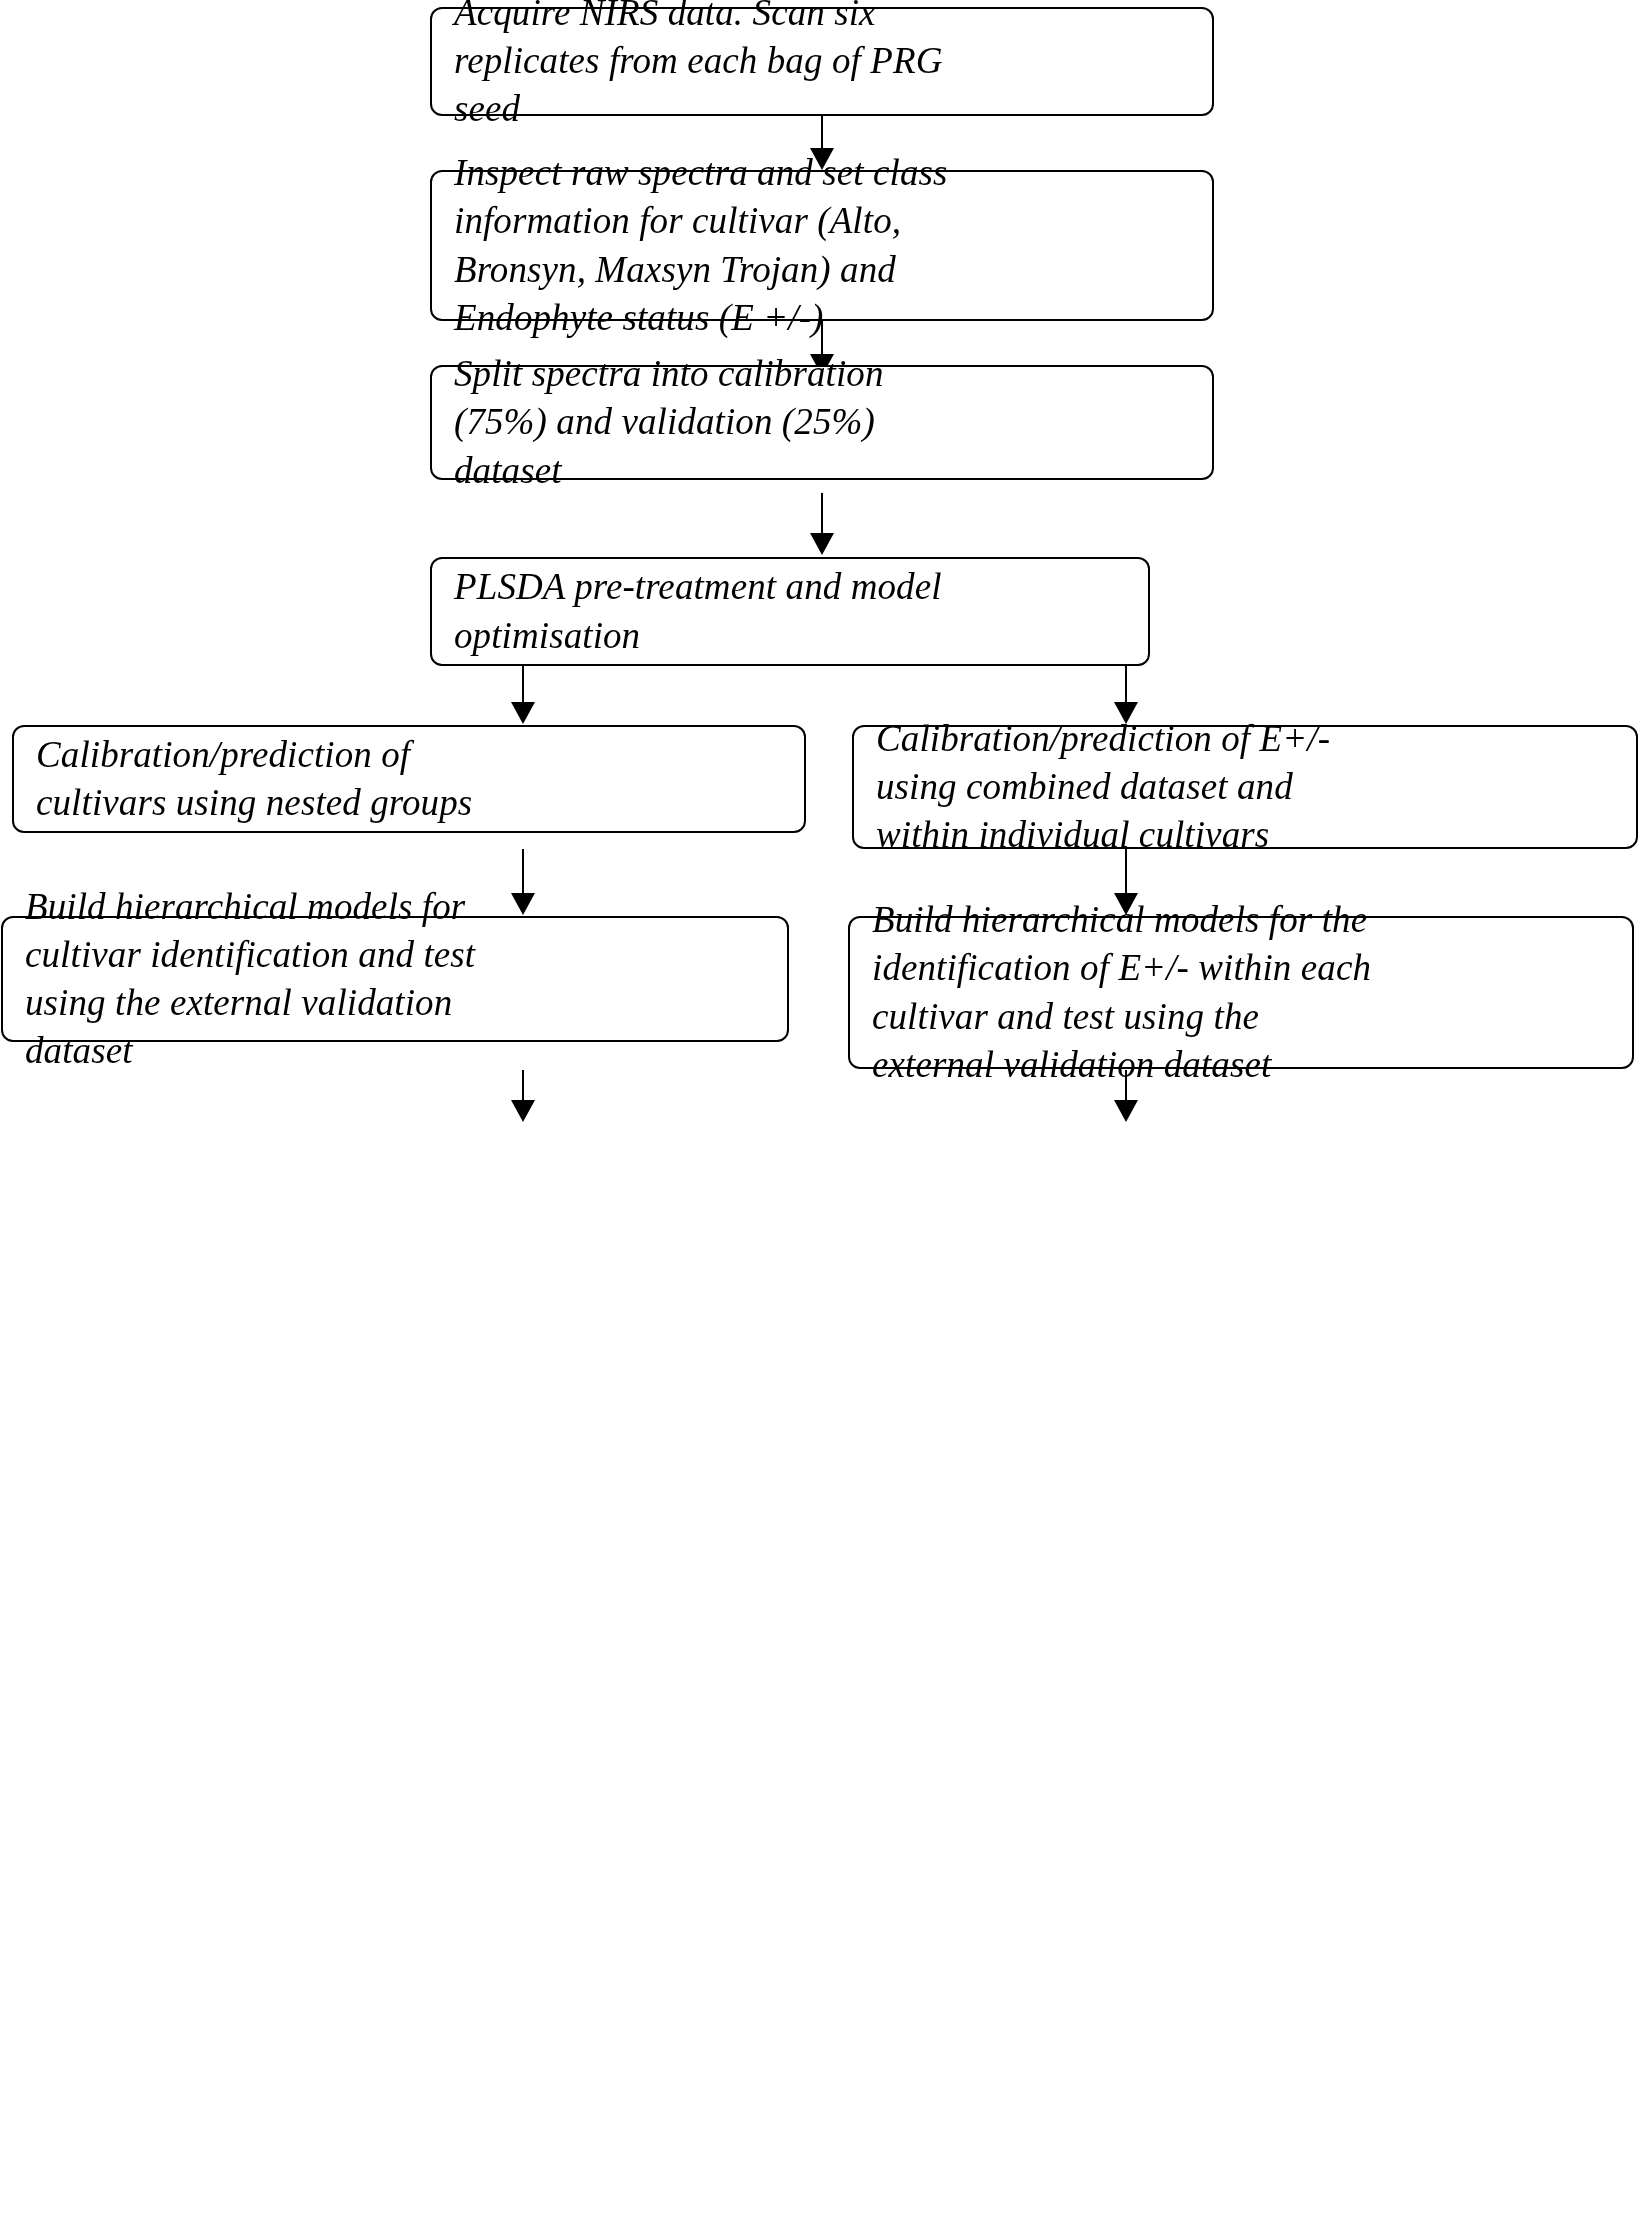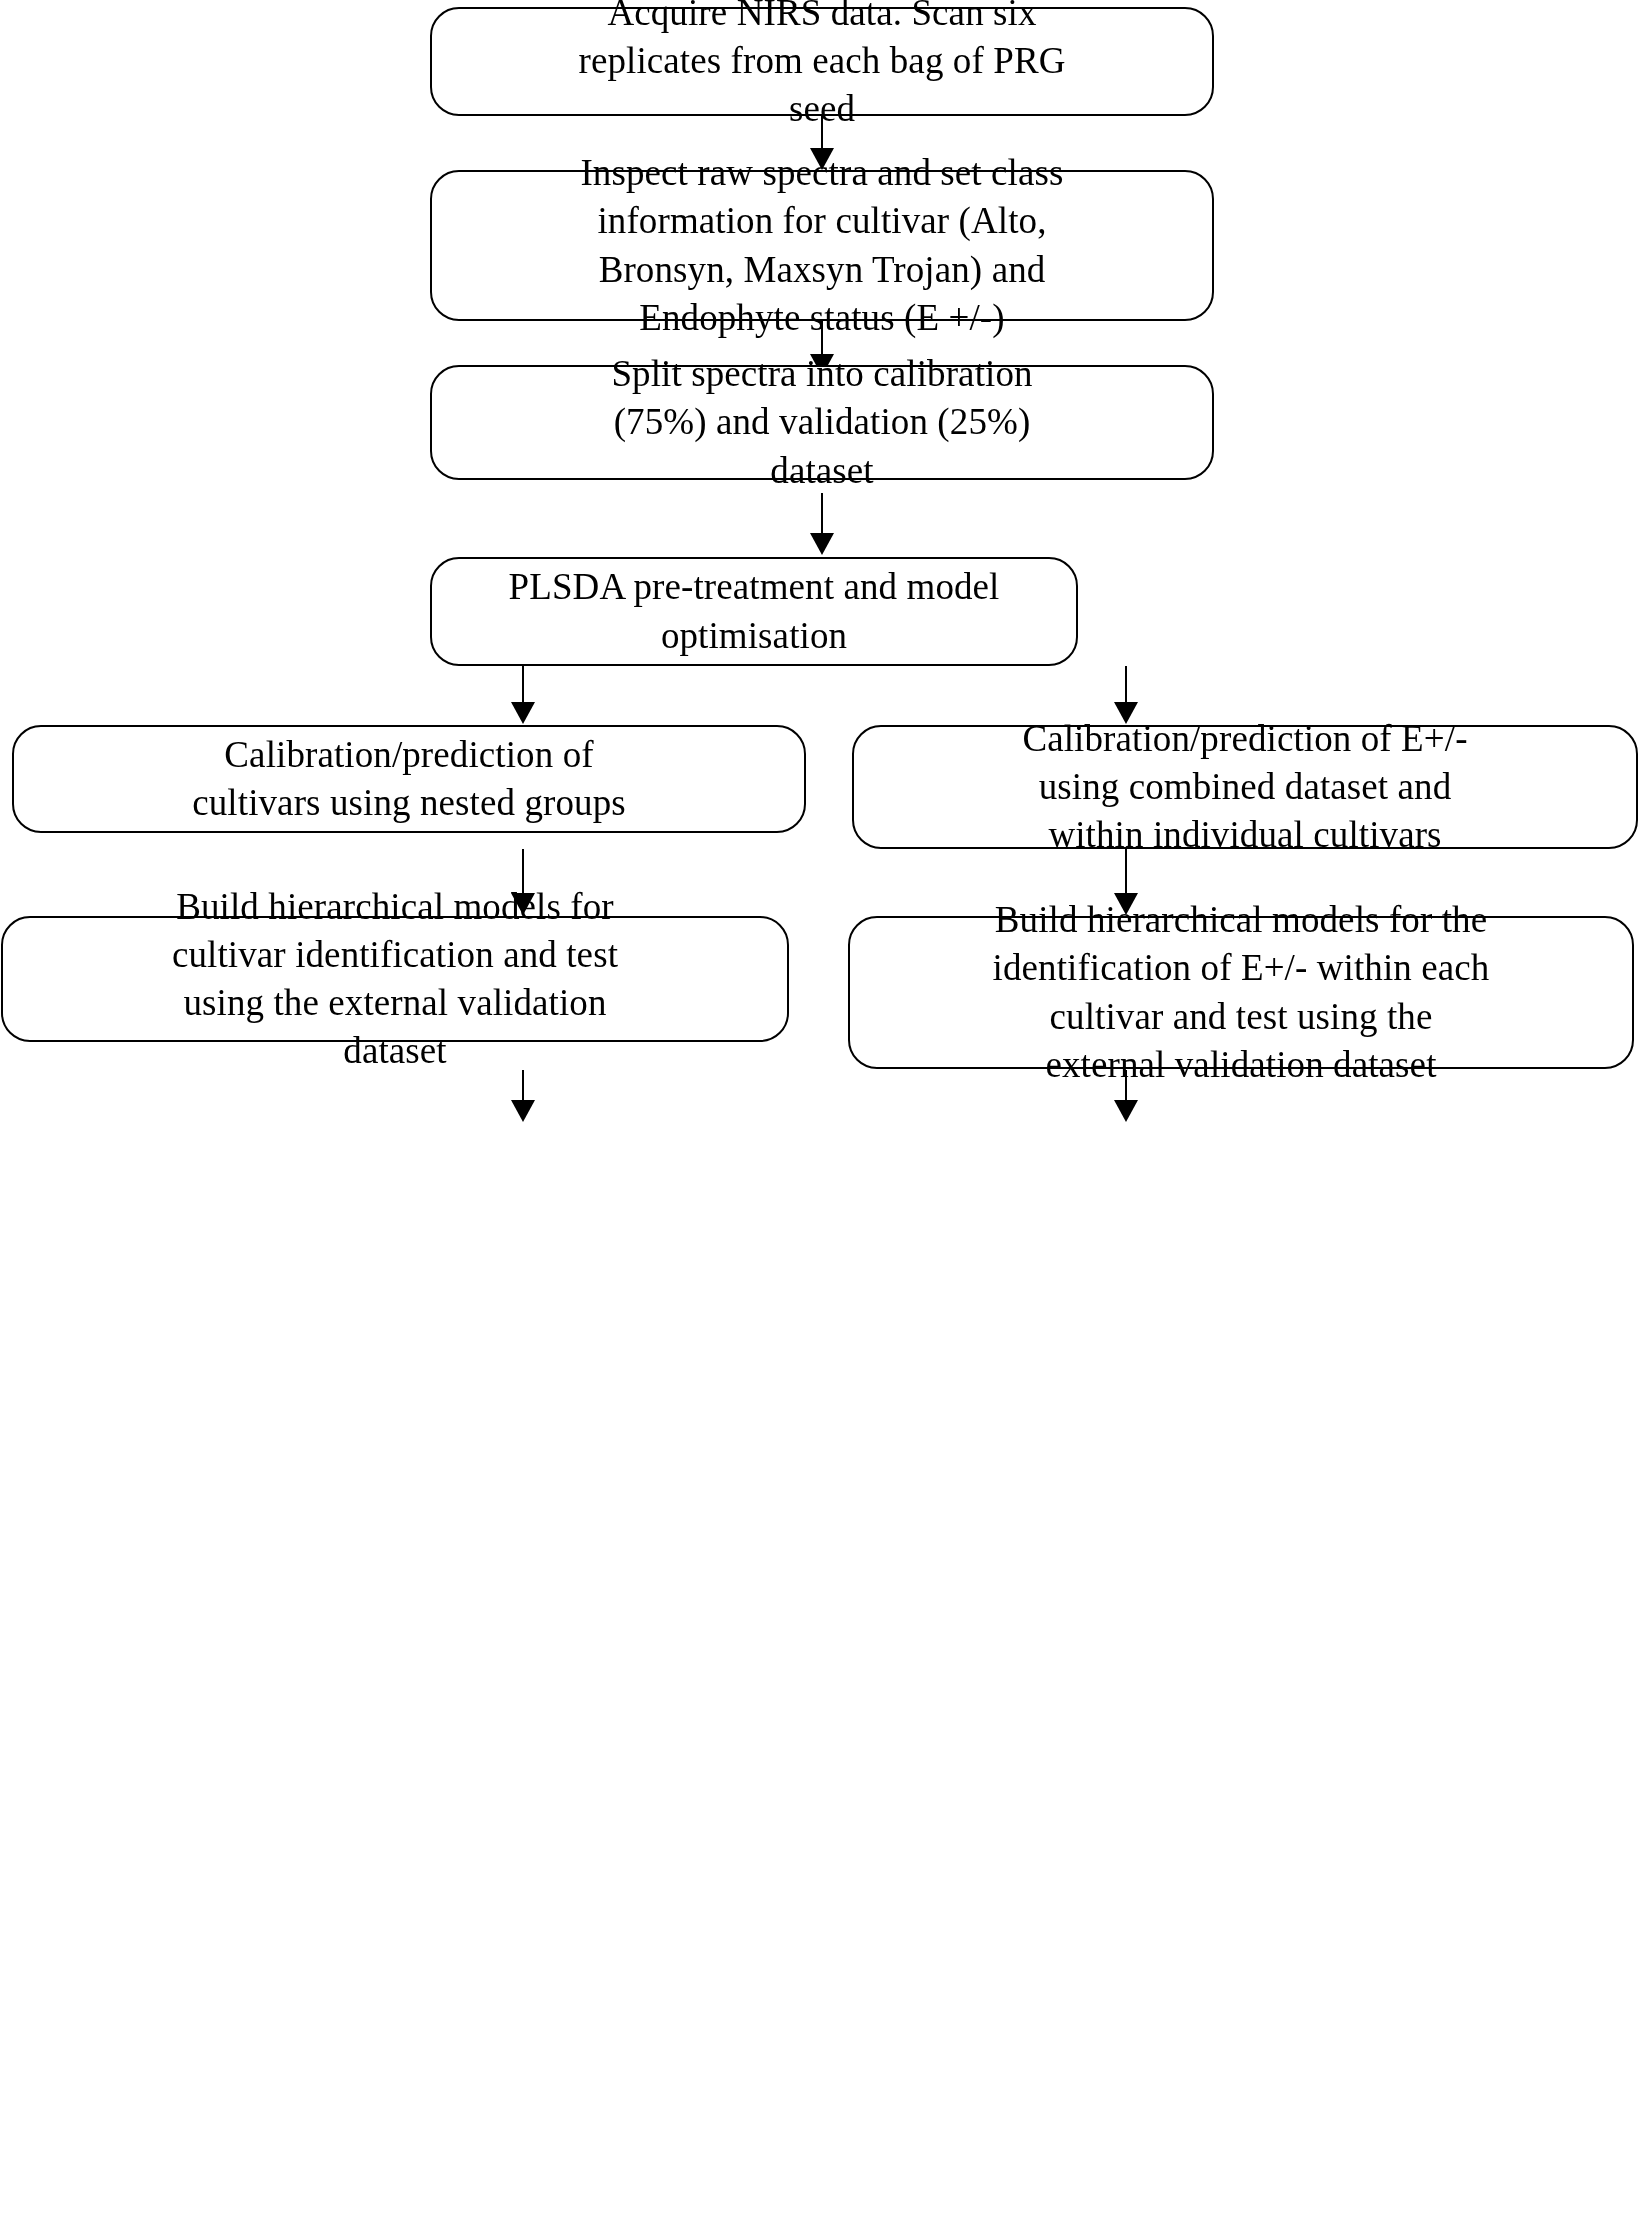--- a/index.html
+++ b/index.html
@@ -17,39 +17,39 @@
     width: 1651px;
     height: 2227px;
     background: #ffffff;
     overflow: hidden;
   }
   .node {
     position: absolute;
     box-sizing: border-box;
     background: #ffffff;
     border: 2.6px solid #000000;
-    border-radius: 29px;
+    border-radius: 12px;
     display: flex;
     align-items: center;
     justify-content: center;
-    text-align: center;
     line-height: 1.30;
     padding: 8.5px 22px;
     letter-spacing: 0.1px;
+    font-style: italic;
   }
   .node-text {
     display: block;
     width: 100%;
     white-space: pre-line;
   }
   
   #node-acquire        { left: 430px;  top: 6.8px;    width: 784px; height: 109px;  font-size: 37px; }
   #node-inspect        { left: 430px;  top: 170px;  width: 784px; height: 151px;  font-size: 37px; }
   #node-split          { left: 430px;  top: 365px;  width: 784px; height: 115px;  font-size: 37px; }
-  #node-plsda          { left: 430px;  top: 557px;  width: 648px; height: 109px;  font-size: 37px; }
+  #node-plsda          { left: 430px;  top: 557px;  width: 720px; height: 109px;  font-size: 37px; }
   #node-cal-cultivar   { left: 12px;   top: 725px;  width: 794px; height: 108px;  font-size: 37px; }
   #node-cal-endophyte  { left: 852px; top: 725px;  width: 786px; height: 124px;  font-size: 37px; }
   #node-build-cultivar { left: 1px;   top: 916px; width: 788px; height: 126px;  font-size: 37px; }
   #node-build-endo     { left: 848px; top: 916px; width: 786px; height: 153px;  font-size: 37px; }
   #node-combine        { left: 430px;  top: 1124px; width: 784px; height: 194px;  font-size: 37px; }
 
   
   .conn {
     position: absolute;
     width: 0;

